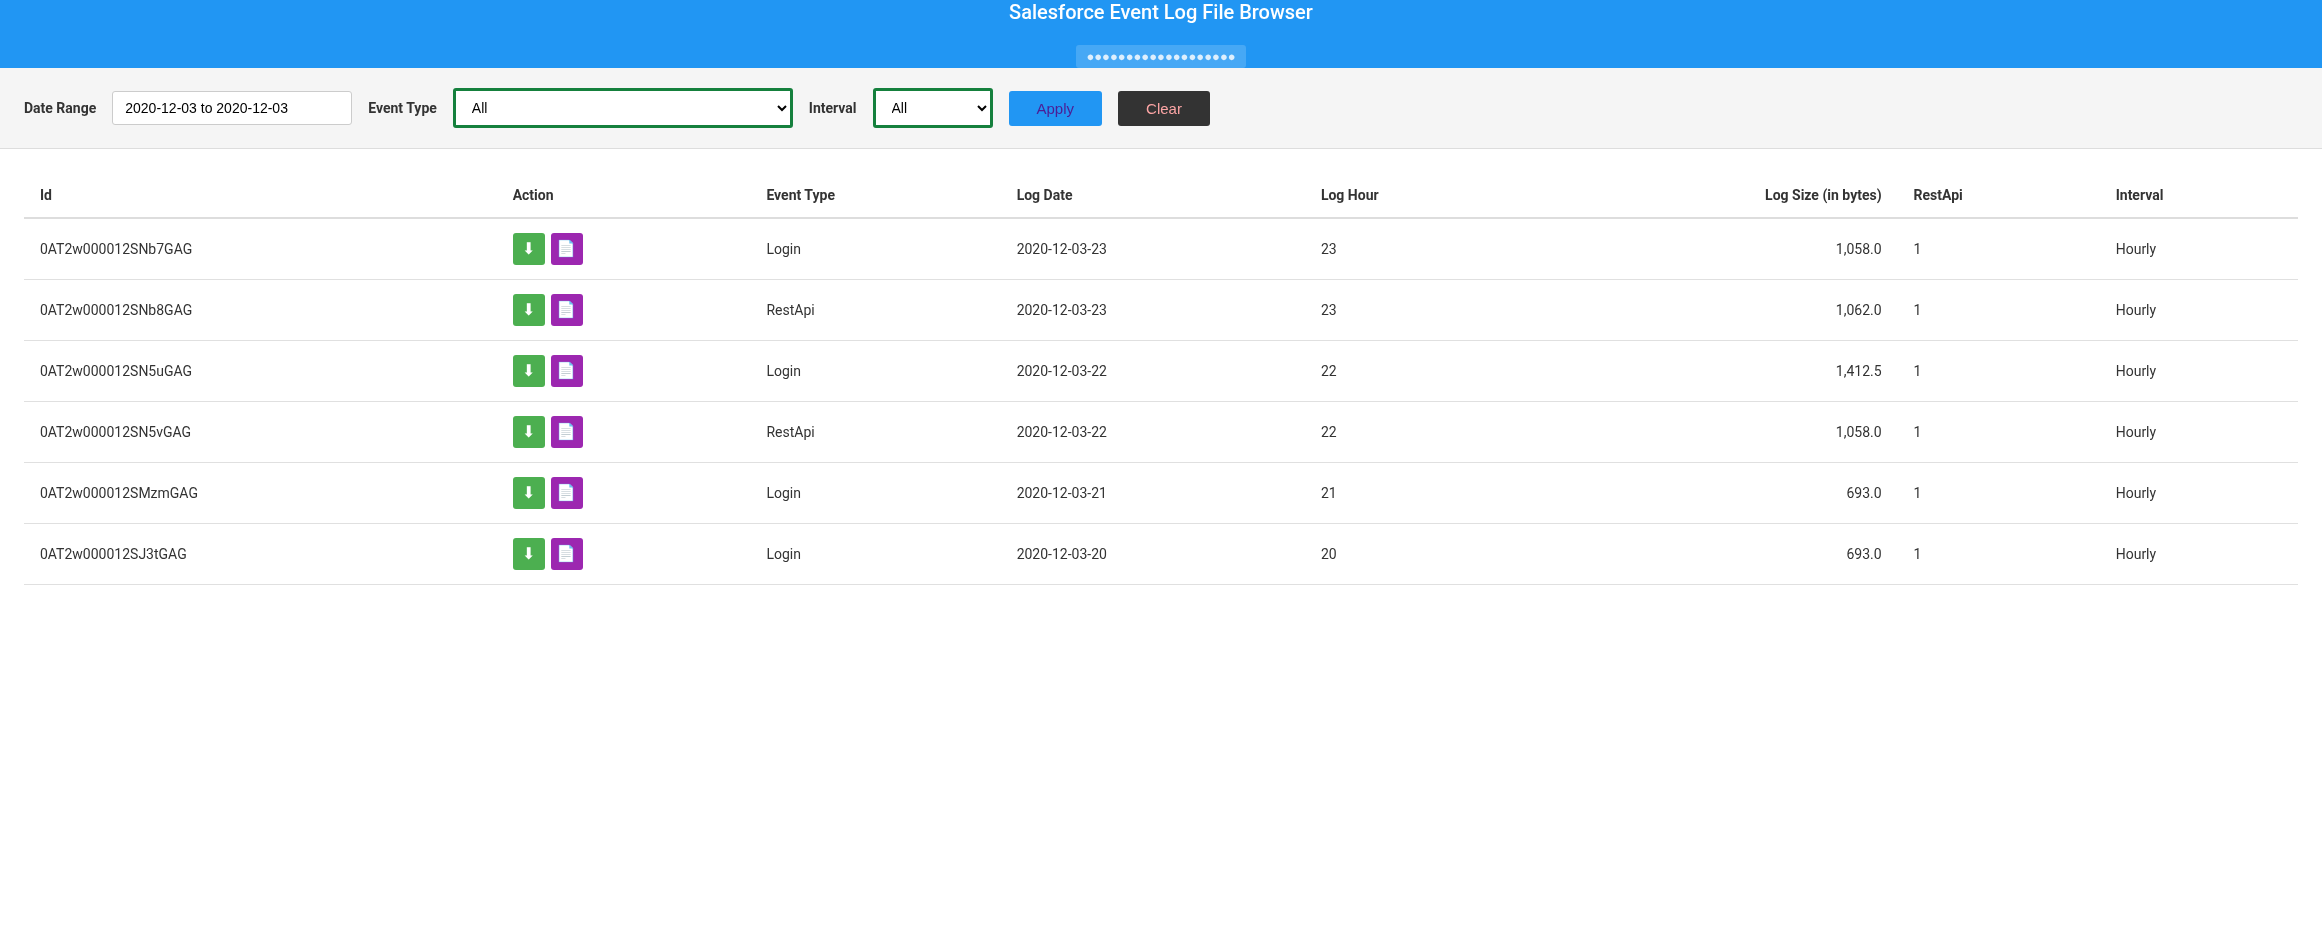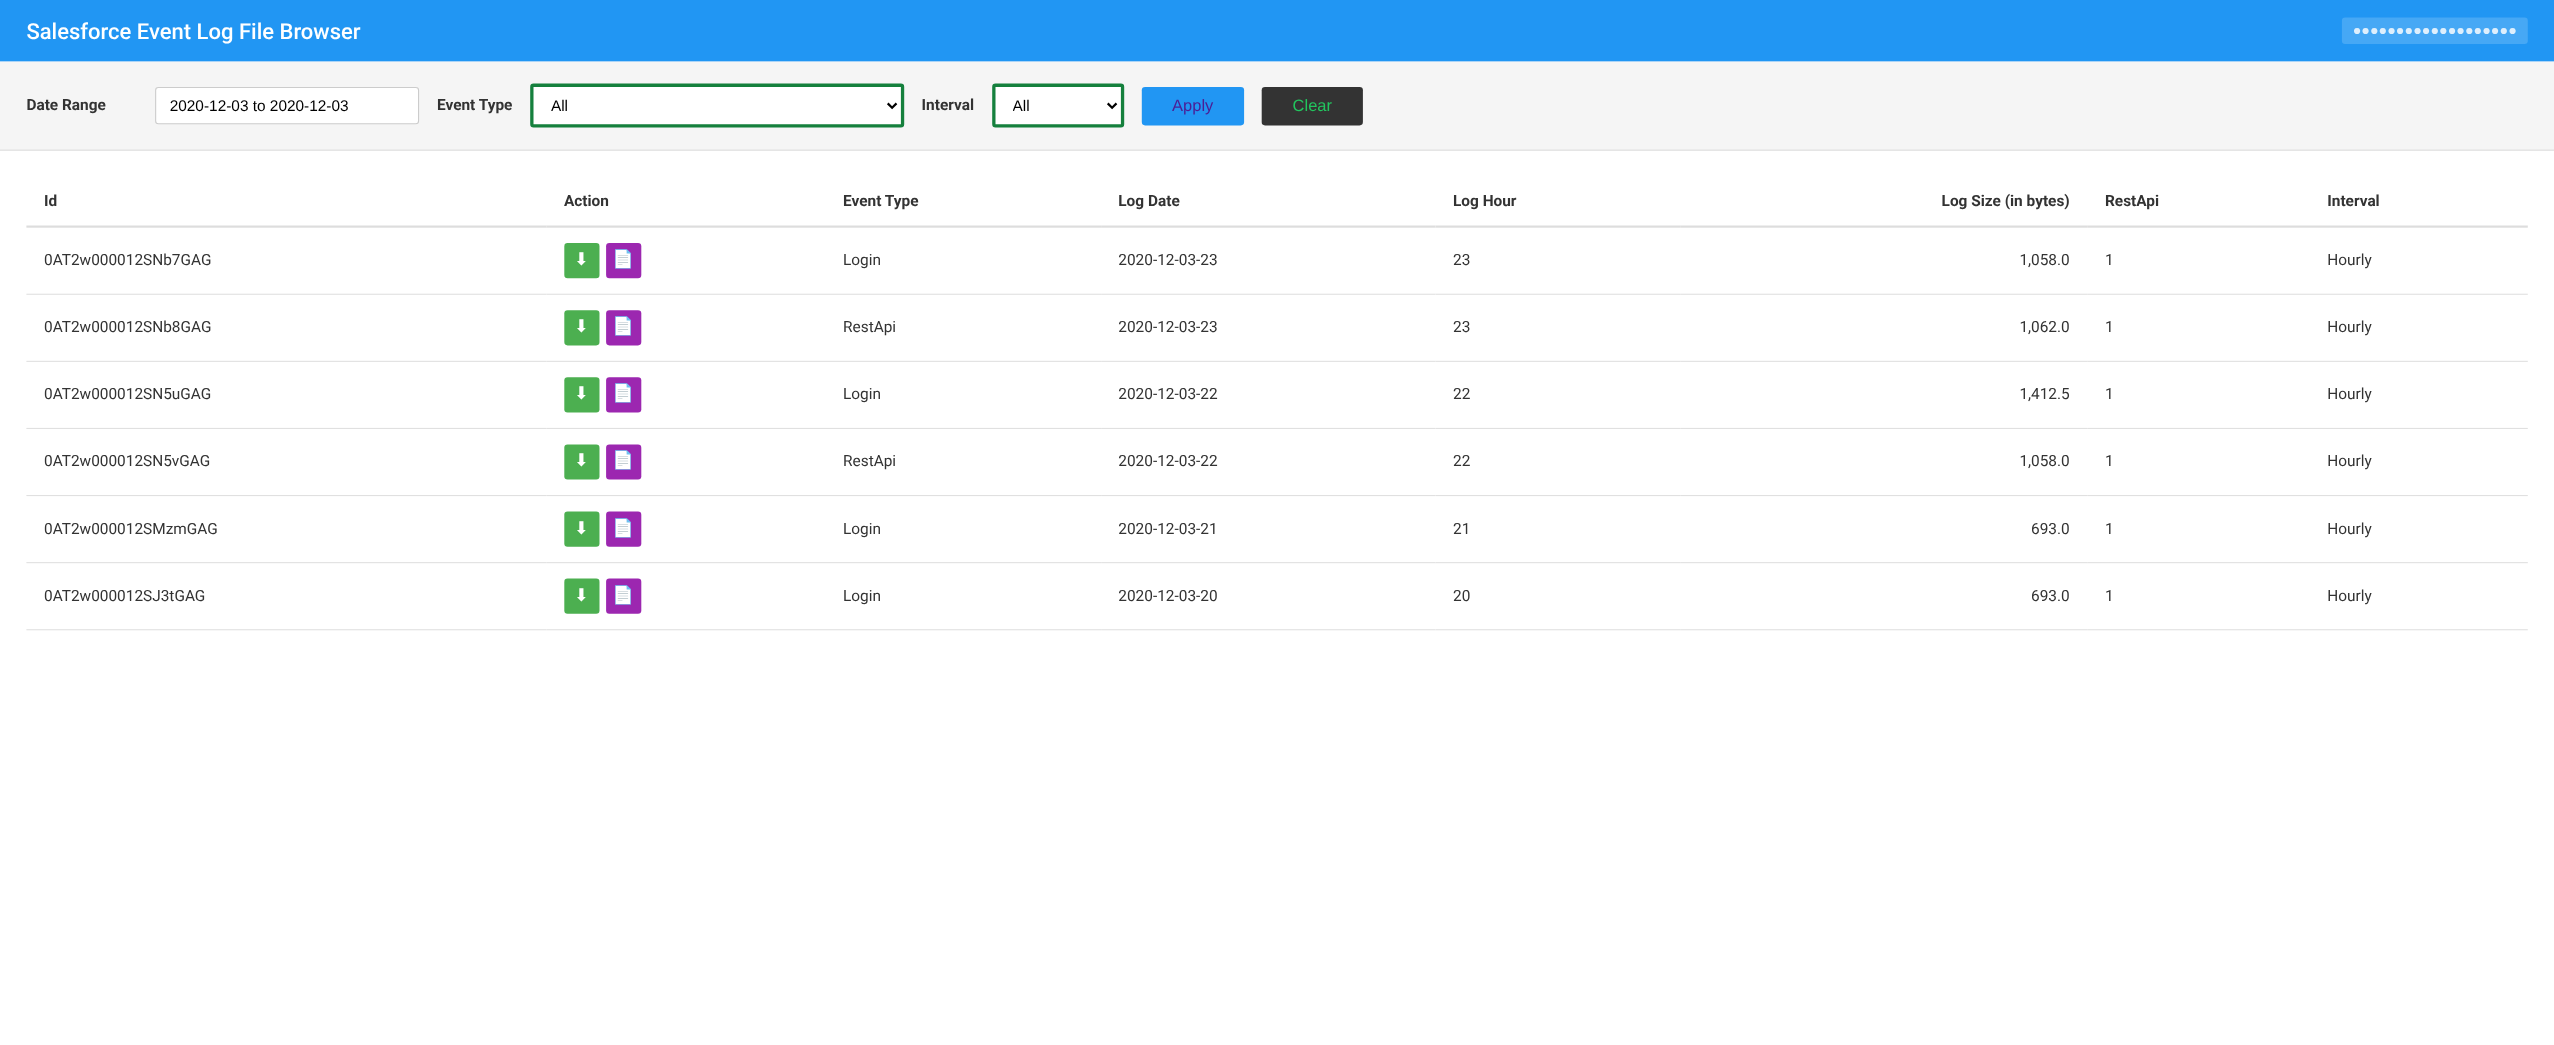--- a/index.html
+++ b/index.html
@@ -11,24 +11,25 @@
       font-family: -apple-system, BlinkMacSystemFont, 'Segoe UI', Roboto, sans-serif;
       font-size: 14px;
       background: #fff;
       color: #333;
     }
 
     
     .app-header {
       background: #2196F3;
       padding: 0 24px;
-      height: 56px;
+      height: 68px;
       display: flex;
       align-items: center;
       justify-content: space-between;
+      flex-direction: column;
     }
     .app-title {
       color: #fff;
       font-size: 20px;
       font-weight: 500;
     }
     .header-user {
       color: #fff;
       font-size: 13px;
       opacity: 0.85;
@@ -51,21 +52,20 @@
       font-size: 14px;
       white-space: nowrap;
     }
     .filter-input {
       border: 1px solid #ccc;
       padding: 8px 12px;
       font-size: 14px;
       background: #fff;
       border-radius: 3px;
       min-width: 240px;
-      margin-left: 29px;
     }
     .filter-select {
       border: 3px solid #15803d;
       padding: 8px 12px;
       font-size: 14px;
       background: #fff;
       border-radius: 3px;
       appearance: auto;
       cursor: pointer;
     }
@@ -80,21 +80,21 @@
       color: #4c1d95;
       border: none;
       padding: 9px 28px;
       font-size: 15px;
       font-weight: 500;
       border-radius: 3px;
       cursor: pointer;
     }
     .btn-clear {
       background: #333;
-      color: #22c55e;
+      color: #fca5a5;
       border: none;
       padding: 9px 28px;
       font-size: 15px;
       font-weight: 500;
       border-radius: 3px;
       cursor: pointer;
     }
 
     
     .main-content {

